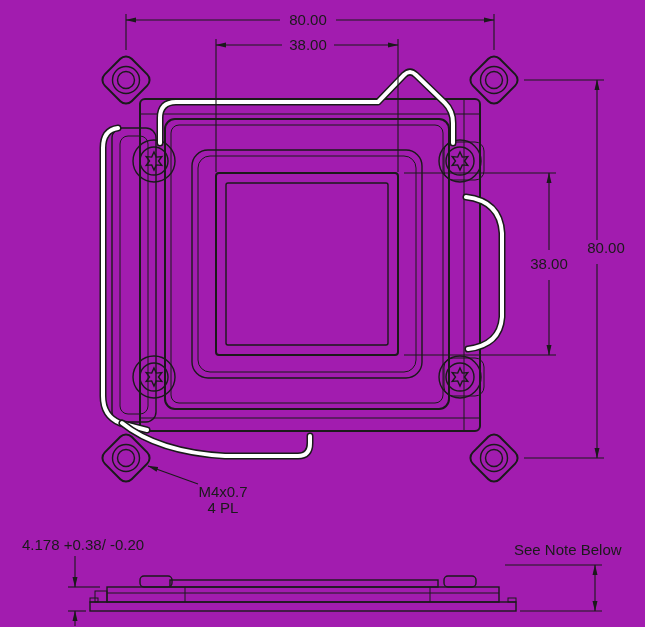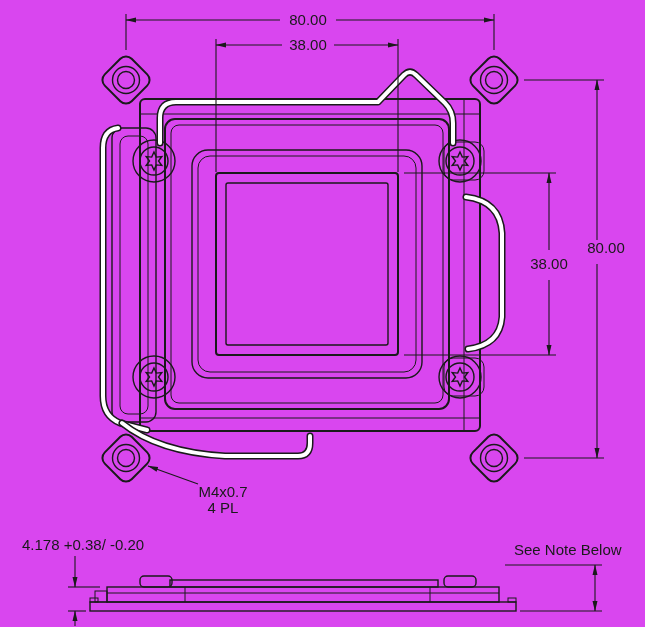--- a/index.html
+++ b/index.html
@@ -1,16 +1,16 @@
 <!DOCTYPE html>
 <html><head>
 <meta charset="utf-8">
 <style>
   html,body{margin:0;padding:0;background:#ffffff;}
-  .canvas{position:relative;width:645px;height:627px;background:#d946ef;overflow:hidden;
+  .canvas{position:relative;width:645px;height:627px;background:#a21caf;overflow:hidden;
           font-family:"Liberation Sans", sans-serif;}
   svg{display:block;}
   .ln  {fill:none;stroke-width:1.4;}
   .ln2 {fill:none;stroke-width:2;}
   .thin{fill:none;stroke-width:1;}
   .dim {fill:none;stroke-width:1.1;}
   .wire-outer{fill:none;stroke-width:7;stroke-linecap:round;stroke-linejoin:round;}
   .wire-inner{fill:none;stroke:#ffffff !important;stroke-width:4;stroke-linecap:round;stroke-linejoin:round;}
   text{font-family:"Liberation Sans", sans-serif;font-size:15px;fill:#1a1a1a;stroke:none;}
 </style>

